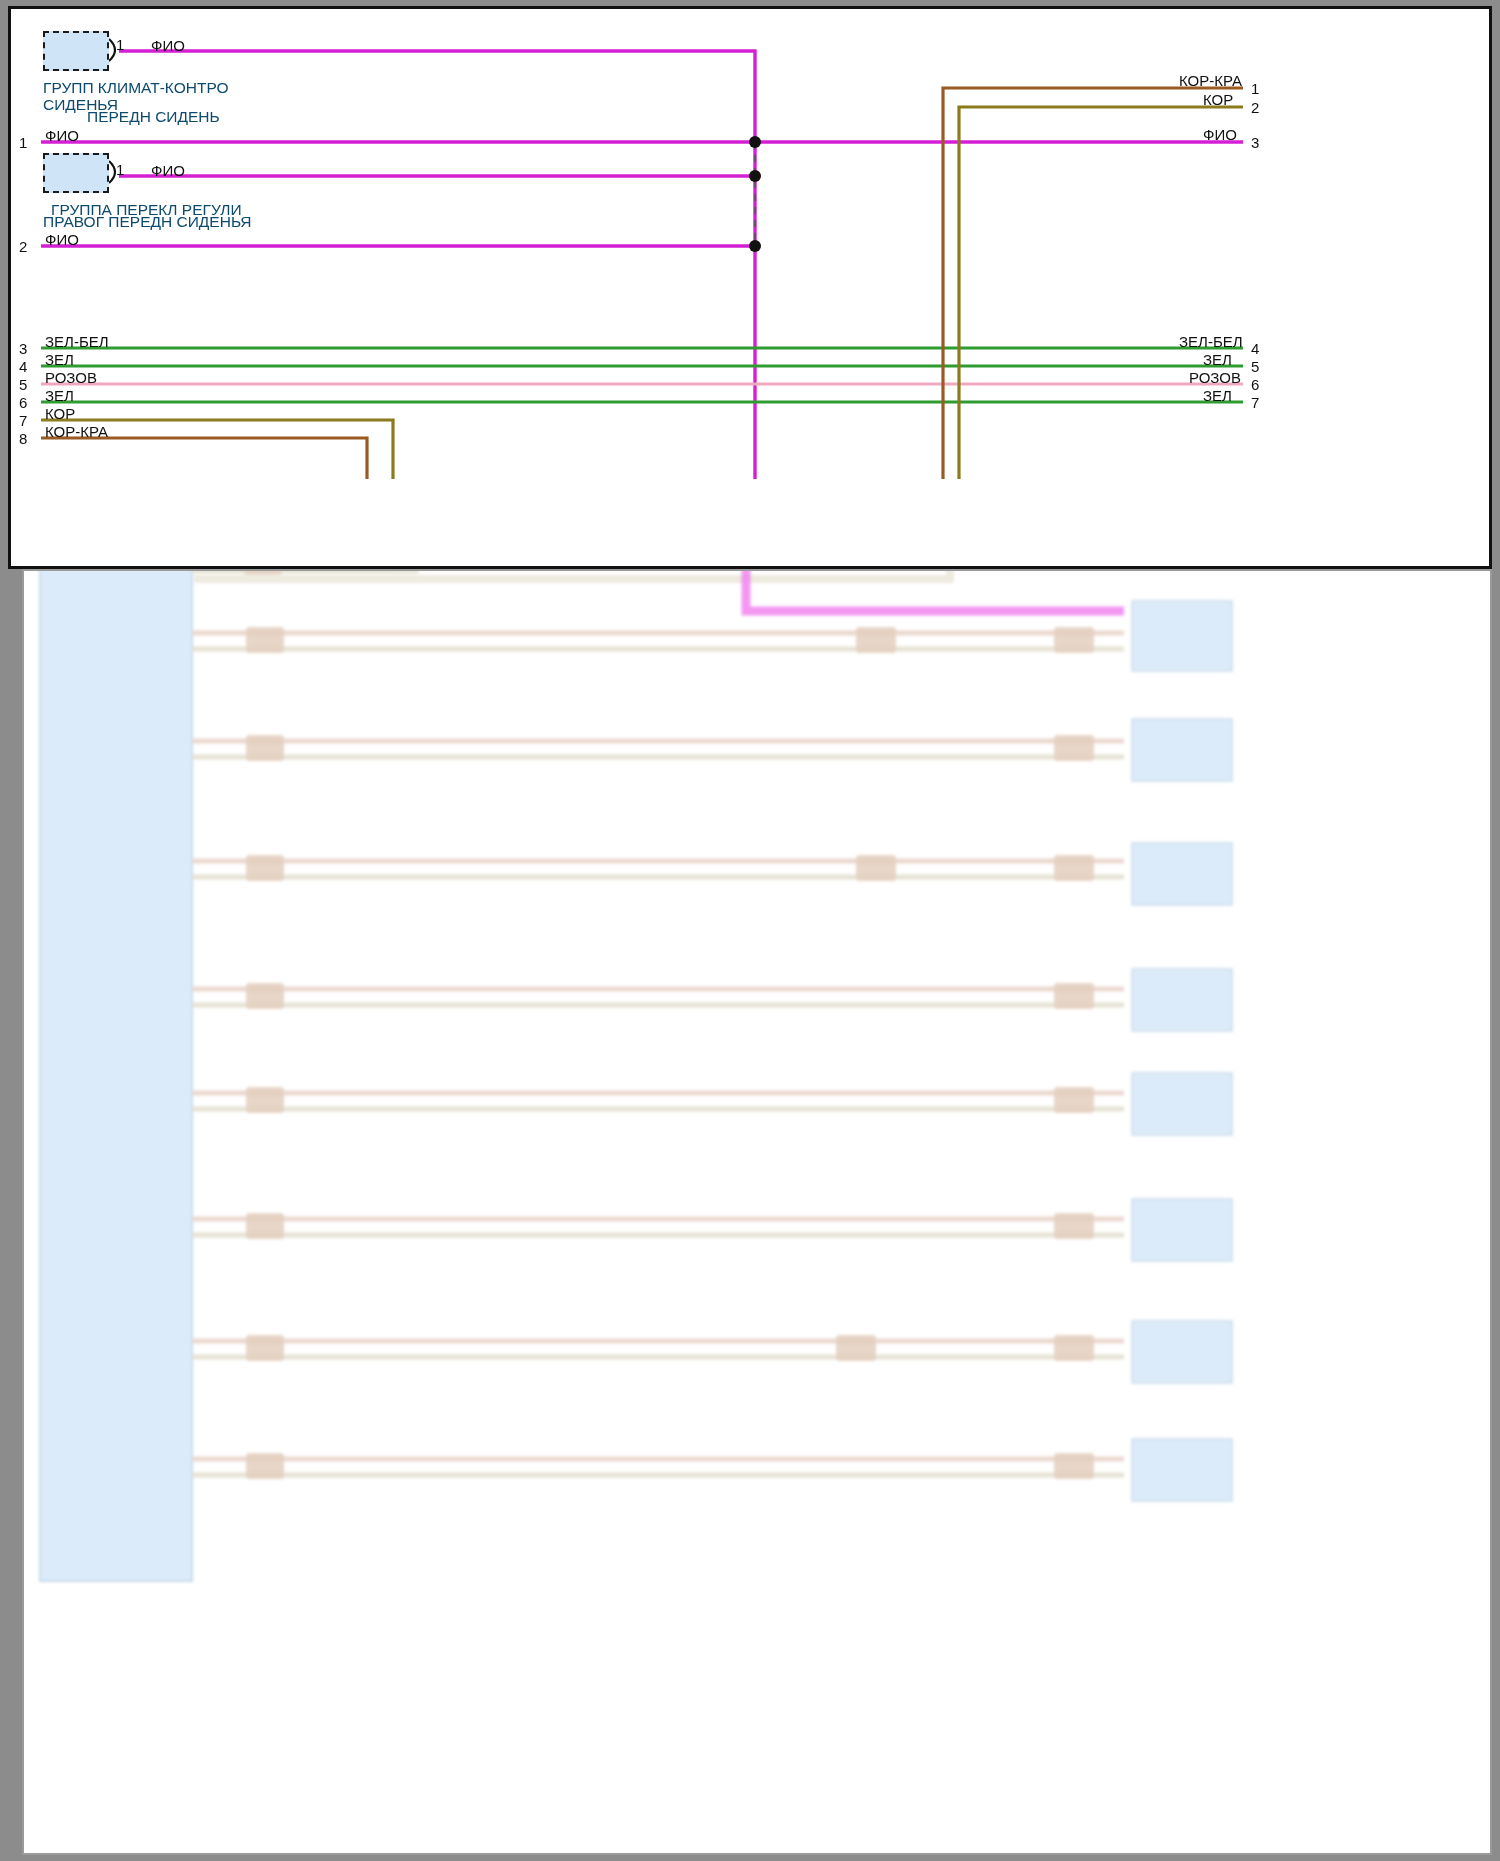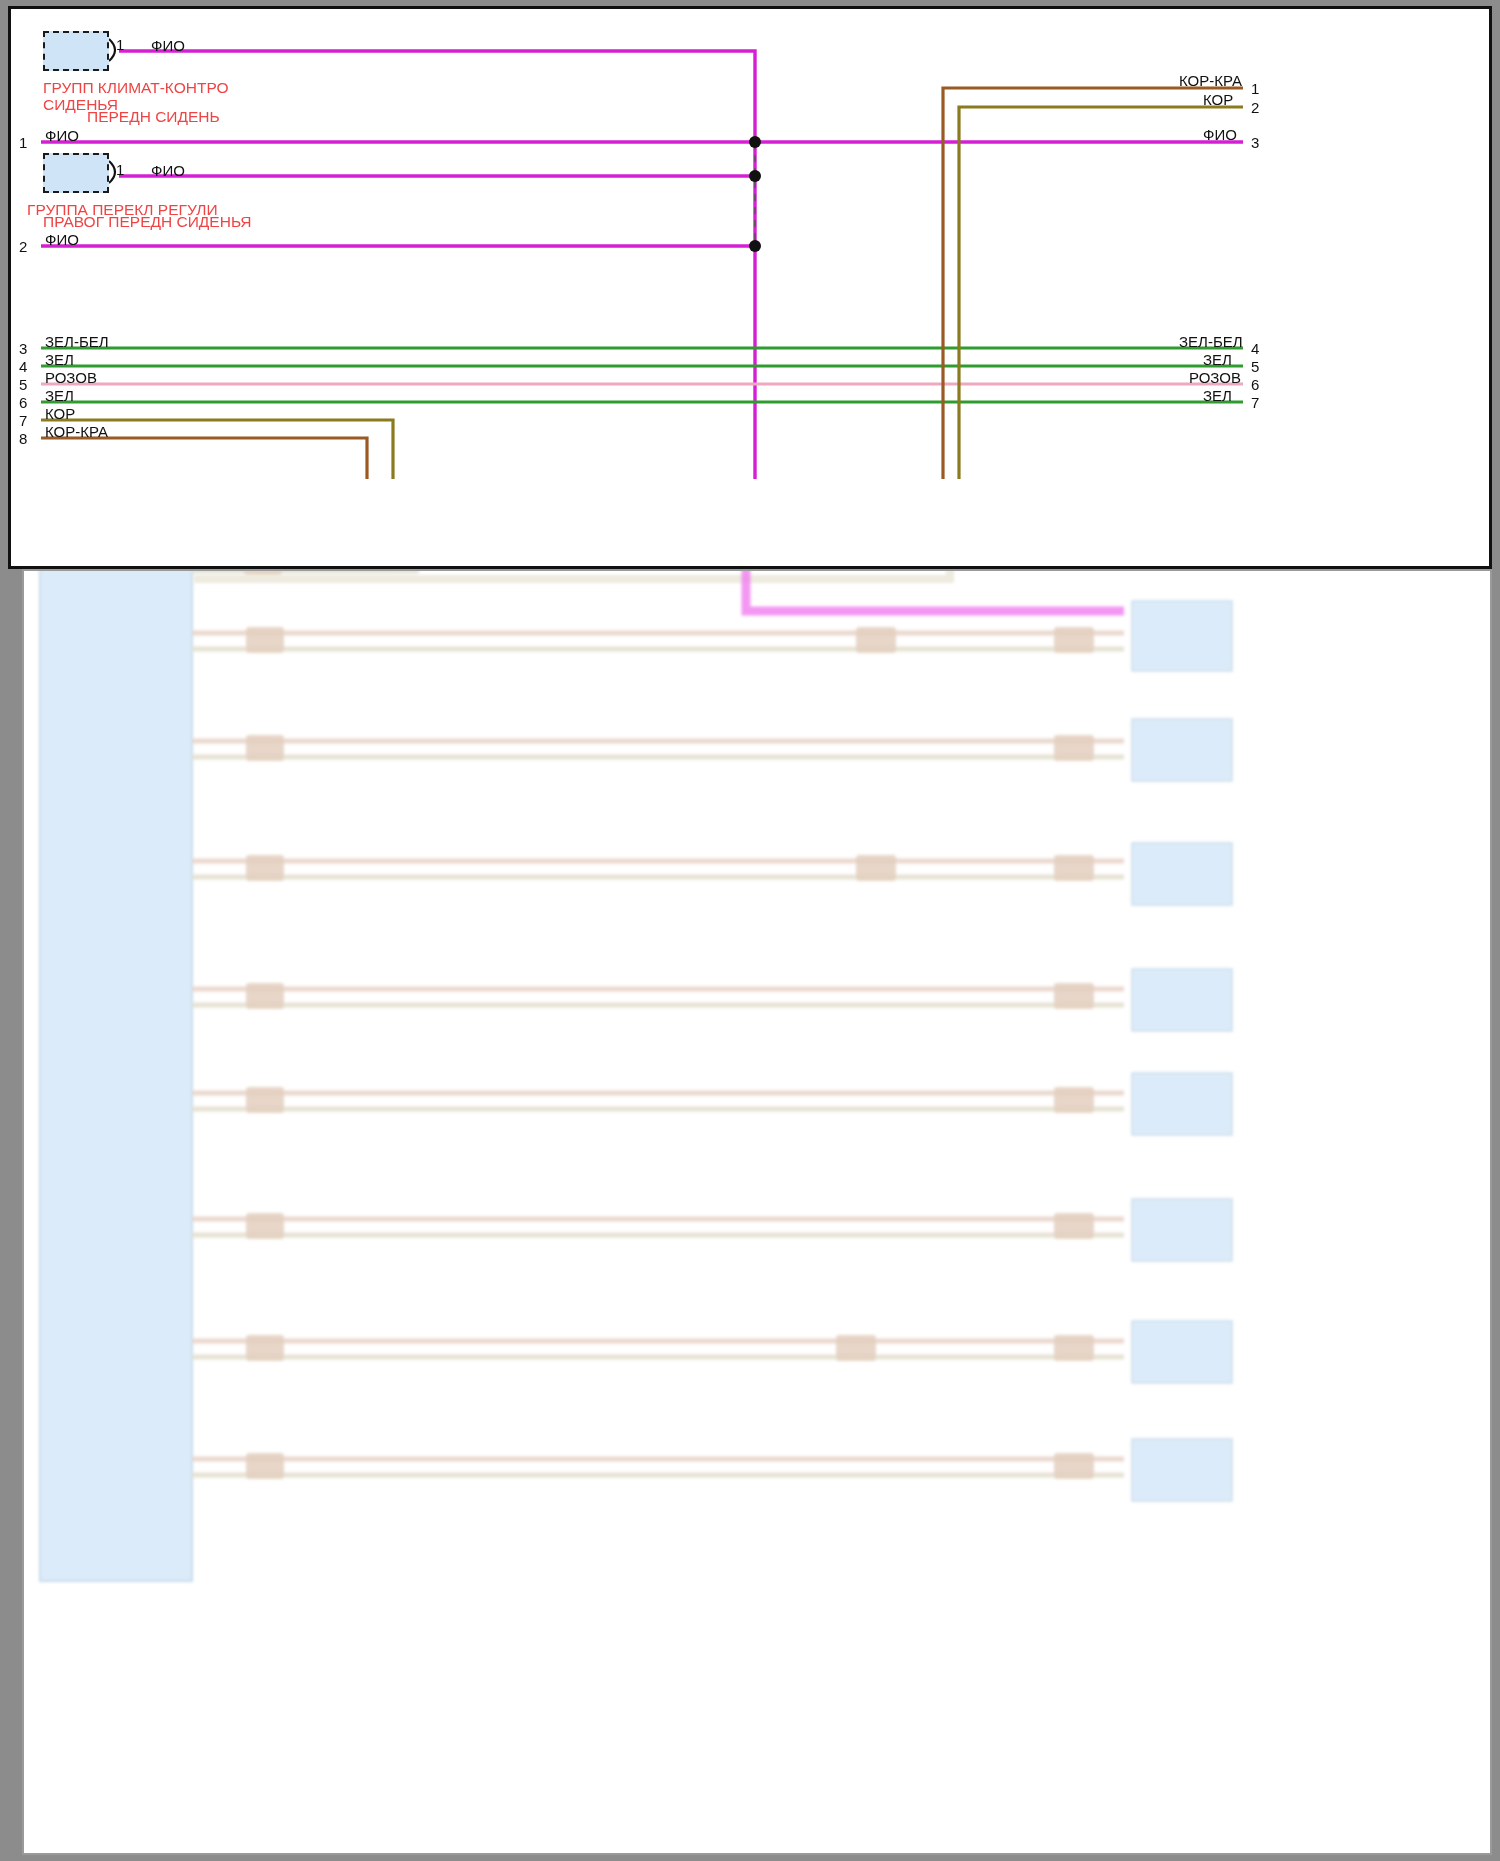--- a/index.html
+++ b/index.html
@@ -5,21 +5,21 @@
   html,body{margin:0;padding:0;background:#8c8c8c;}
   body{font-family:"Liberation Sans",sans-serif;}
   #page{position:relative;width:1500px;height:1861px;overflow:hidden;background:#8c8c8c;}
 
   
   #top-panel{position:absolute;left:8px;top:6px;width:1484px;height:563px;
              background:#ffffff;border:3px solid #111;box-sizing:border-box;}
   #top-svg{position:absolute;left:0;top:0;}
   .pinnum{position:absolute;font-size:15px;color:#111;}
   .wirelbl{position:absolute;font-size:15px;color:#111;white-space:nowrap;}
-  .devname{position:absolute;font-size:15.5px;color:#ef4444;line-height:17px;white-space:nowrap;}
+  .devname{position:absolute;font-size:15.5px;color:#0c4a6e;line-height:17px;white-space:nowrap;}
 
   
   .devbox{position:absolute;background:#cfe4f7;border:2.5px dashed #1a1a1a;box-sizing:border-box;}
 
   
   #bottom-panel{position:absolute;left:22px;top:569px;width:1470px;height:1286px;
                 background:#ffffff;border:2px solid #9a9a9a;box-sizing:border-box;overflow:hidden;}
   #bottom-svg{position:absolute;left:0;top:0;}
   .watermark{position:absolute;left:16px;top:1250px;font-size:9px;color:#8a8a8a;filter:blur(1.4px);opacity:.7;}
 </style>
@@ -69,21 +69,21 @@
     <div class="devname" style="left:32px;top:70px;">ГРУПП КЛИМАТ-КОНТРО</div>
     <div class="devname" style="left:32px;top:87px;">СИДЕНЬЯ</div>
     <div class="devname" style="left:32px;top:99px;margin-left:44px;">ПЕРЕДН СИДЕНЬ</div>
 
     <div class="pinnum" style="left:8px;top:125px;">1</div>
     <div class="wirelbl" style="left:34px;top:118px;">ФИО</div>
 
     <div class="devbox" style="left:32px;top:144px;width:66px;height:40px;"></div>
     <div class="pinnum" style="left:105px;top:152px;">1</div>
     <div class="wirelbl" style="left:140px;top:153px;">ФИО</div>
-    <div class="devname" style="left:16px;top:192px;">ГРУППА ПЕРЕКЛ РЕГУЛИ</div>
+    <div class="devname" style="left:40px;top:192px;">ГРУППА ПЕРЕКЛ РЕГУЛИ</div>
     <div class="devname" style="left:32px;top:204px;">ПРАВОГ ПЕРЕДН СИДЕНЬЯ</div>
 
     <div class="pinnum" style="left:8px;top:229px;">2</div>
     <div class="wirelbl" style="left:34px;top:222px;">ФИО</div>
 
     <div class="pinnum" style="left:8px;top:331px;">3</div>
     <div class="wirelbl" style="left:34px;top:324px;">ЗЕЛ-БЕЛ</div>
 
     <div class="pinnum" style="left:8px;top:349px;">4</div>
     <div class="wirelbl" style="left:34px;top:342px;">ЗЕЛ</div>

